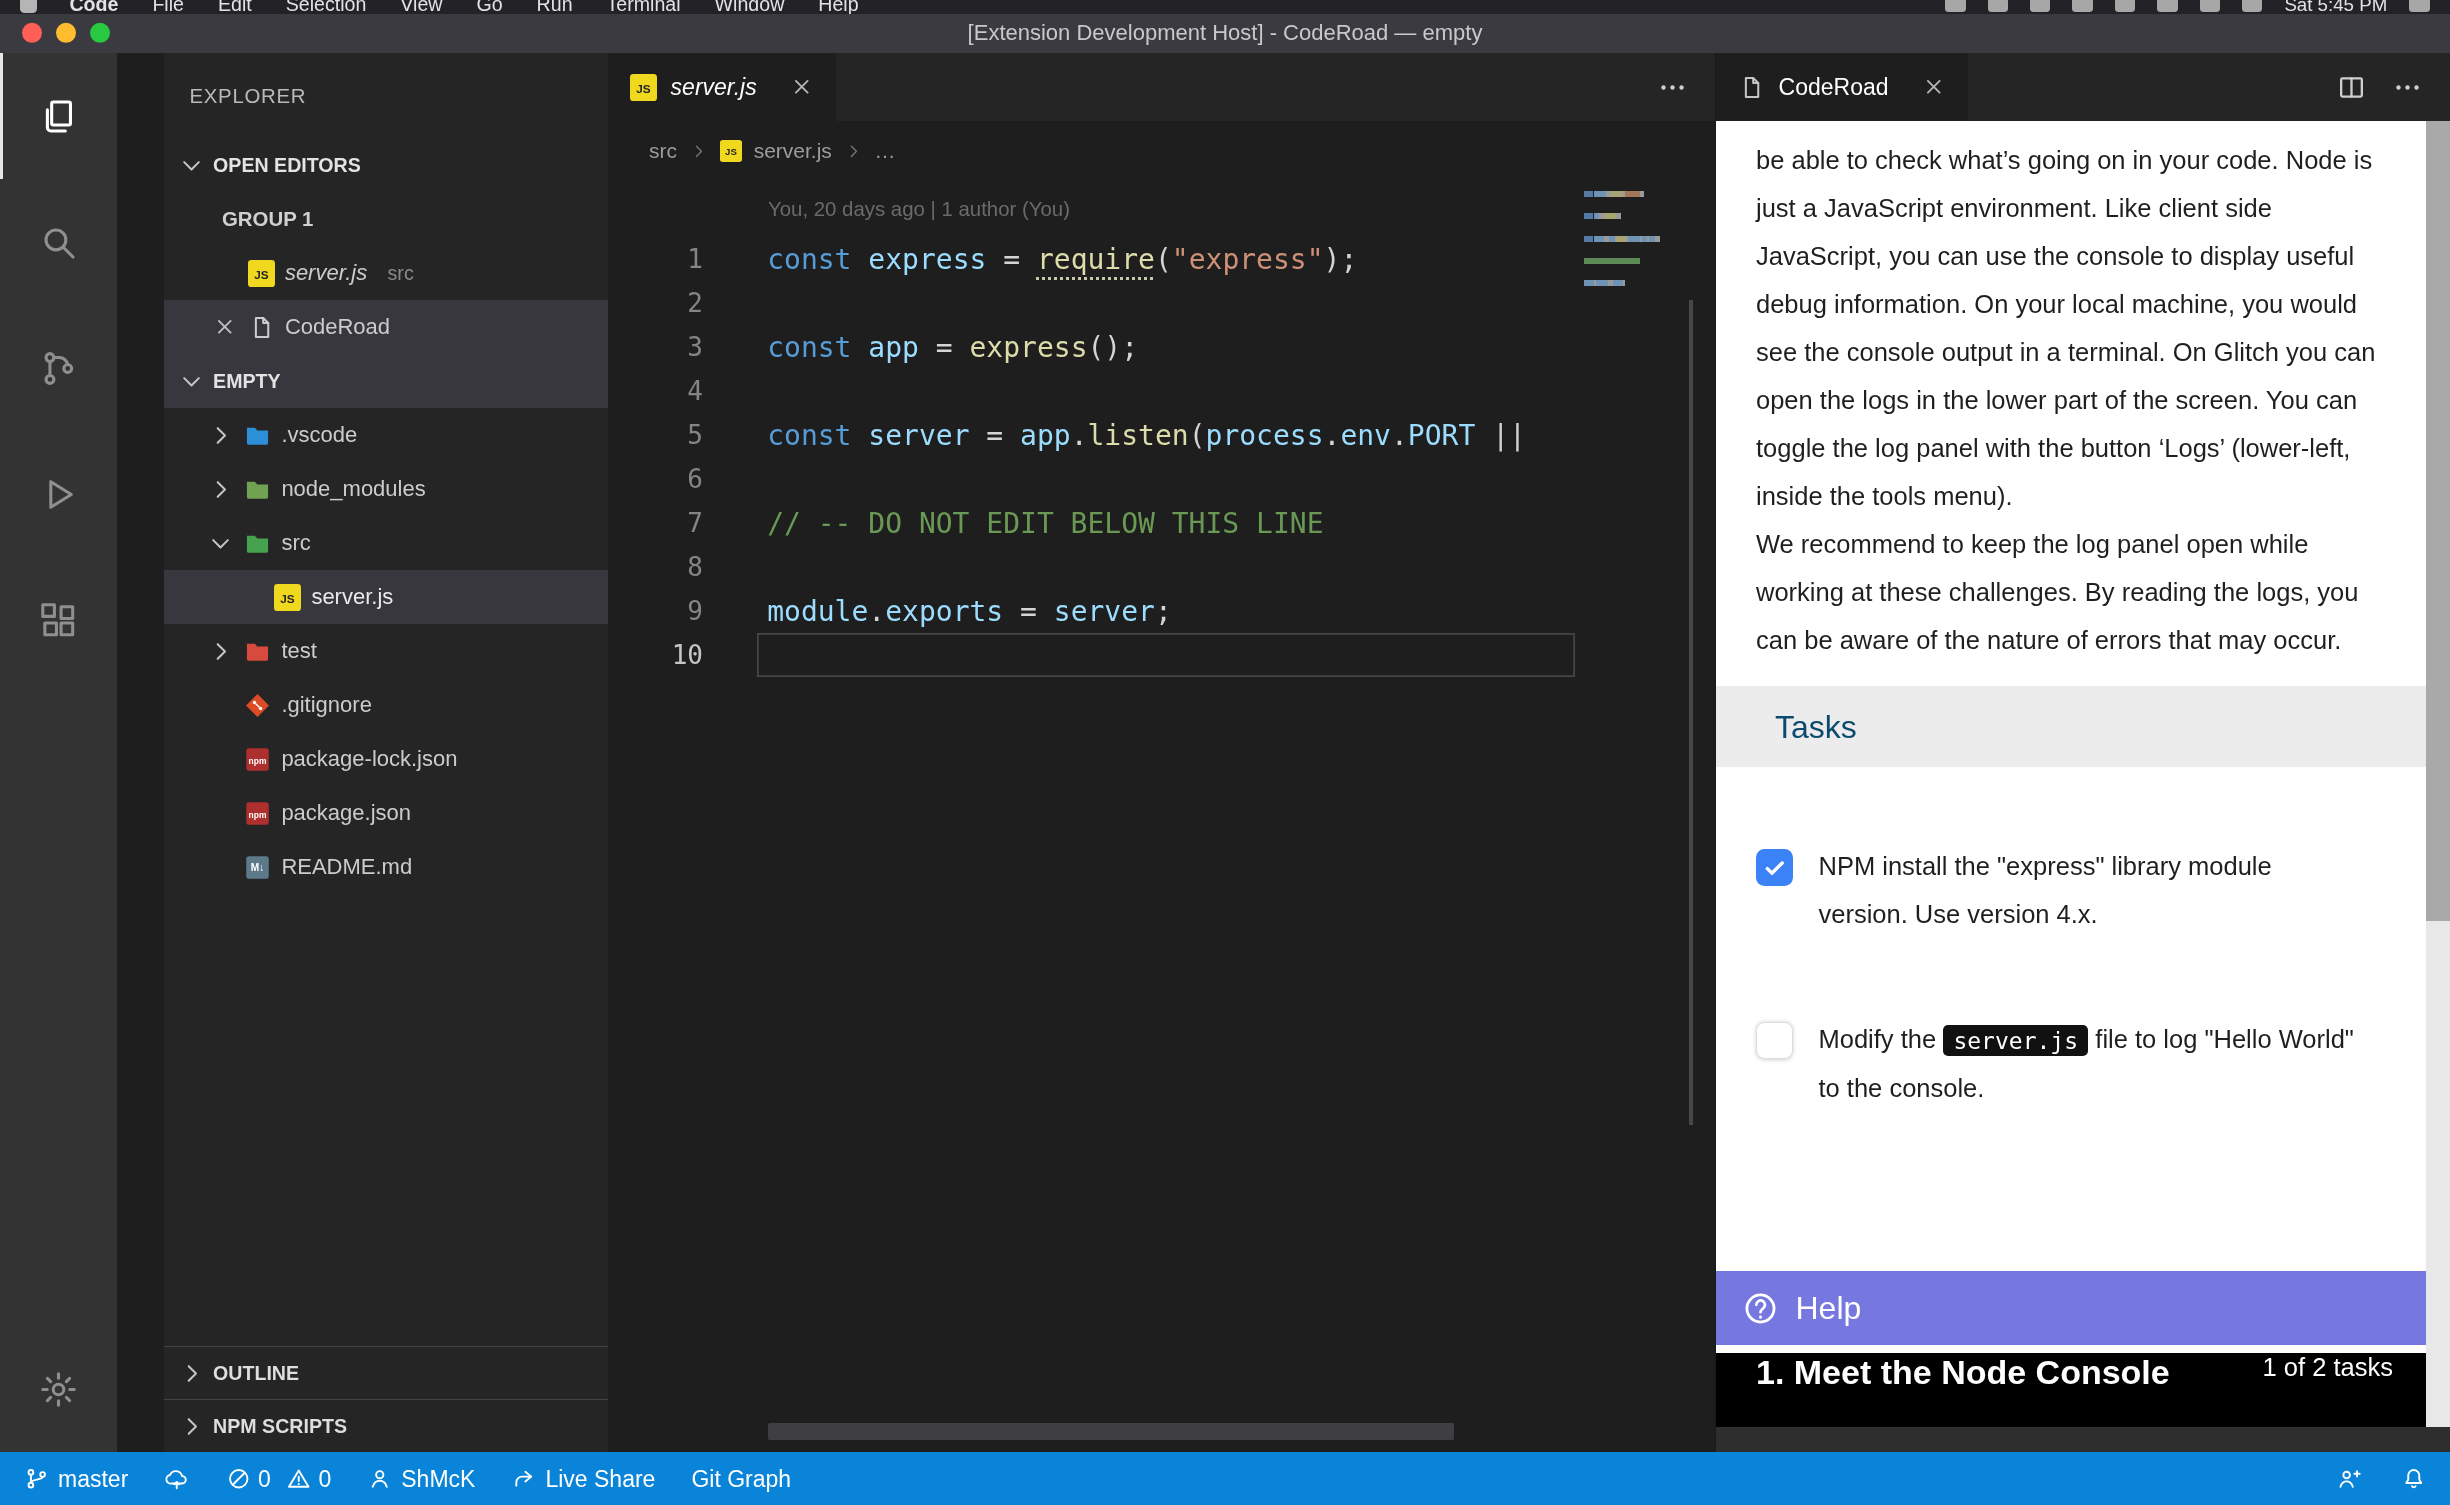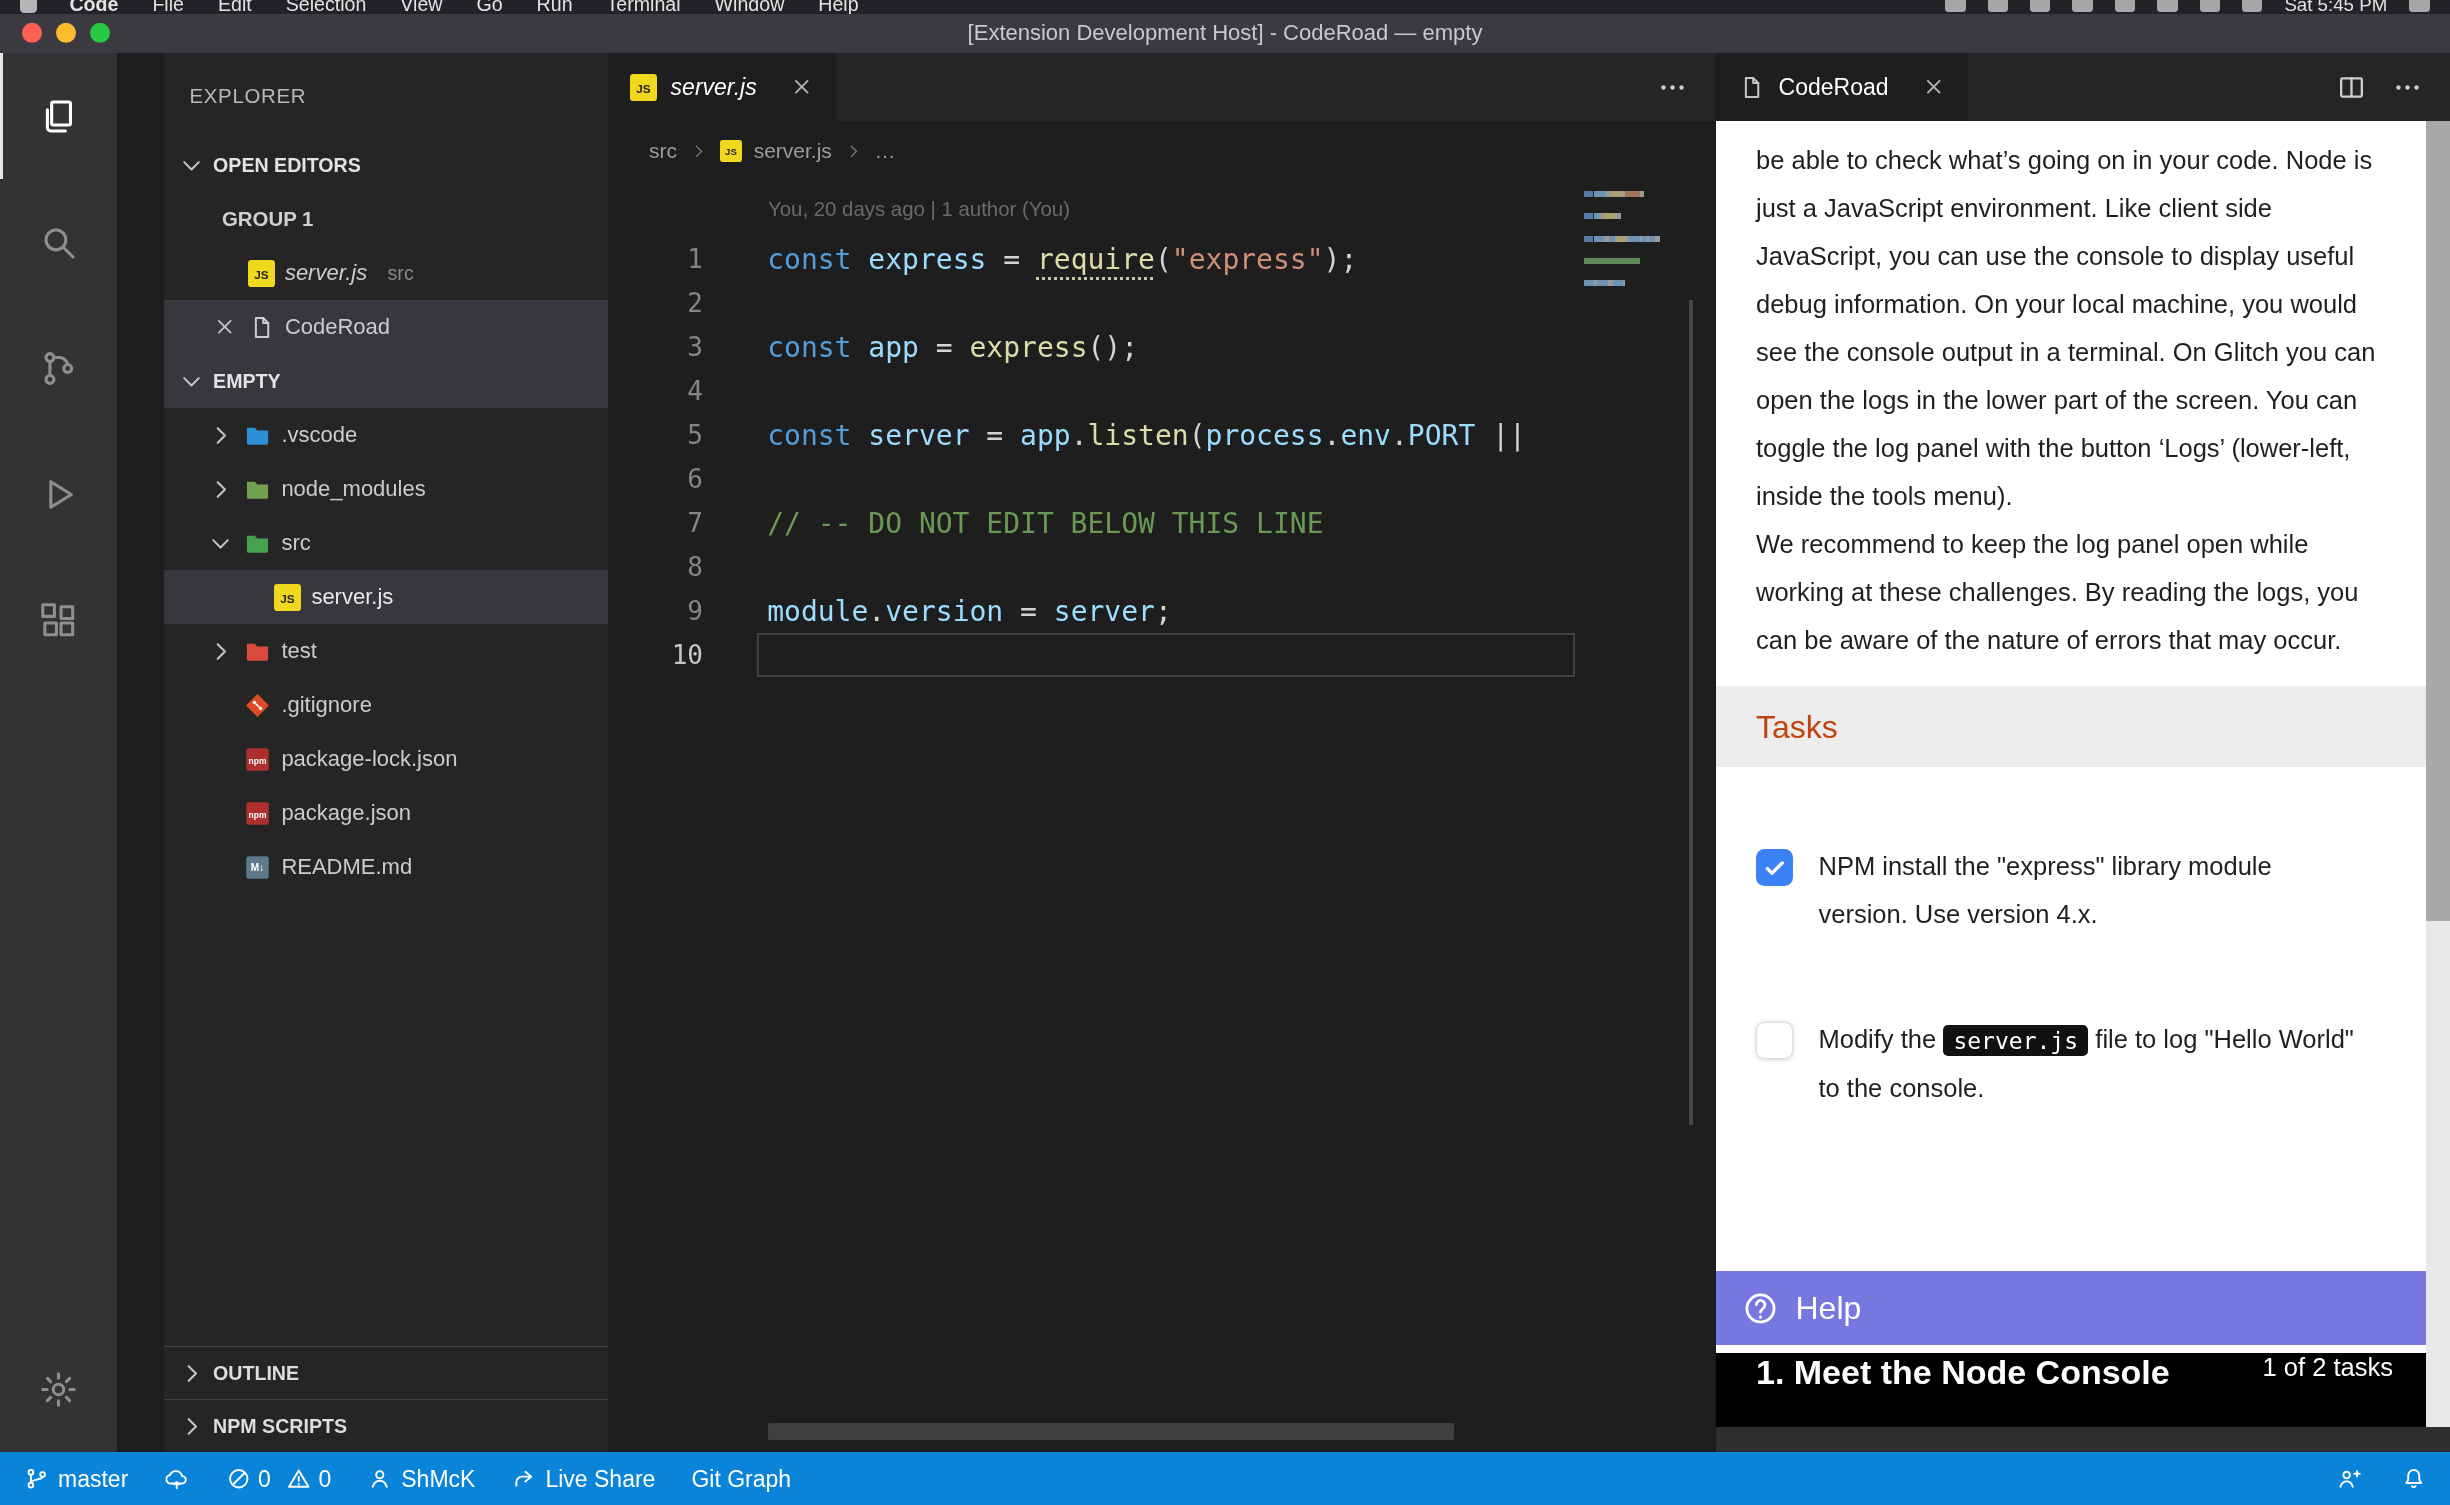--- a/index.html
+++ b/index.html
@@ -92,21 +92,21 @@
   .mm-seg{height:6px;display:inline-block;}
   .vscroll{position:absolute;right:22px;top:119px;width:4.3px;height:825px;background:#46464c;}
   .hscroll{position:absolute;left:160px;bottom:12px;width:686px;height:17px;background:#3f3f41;border-radius:1.7px;}
 
   
   .panelcol{position:absolute;top:0;bottom:0;left:1715px;width:735px;background:#1e1e1e;border-left:0.9px solid #19191a;box-sizing:border-box;}
   .webview{position:absolute;top:68px;left:0;width:711px;bottom:25px;background:#ffffff;color:#1f1f1f;overflow:hidden;}
   .wv-inner{padding:15.3px 31px 0 40px;font-size:25.5px;line-height:48px;}
   .wv-inner p{margin:0;}
   .tasks-h{margin:22px -31px 0 -40px;height:81px;background:#ececec;display:flex;align-items:center;
-    padding-left:40px;font-size:32px;color:#c2410c;}
+    padding-left:59px;font-size:32px;color:#0c4a6e;}
   .task{display:flex;gap:25.5px;align-items:flex-start;}
   .task1{margin-top:75px;}
   .task2{margin-top:77px;}
   .task-text{font-size:25.5px;line-height:48px;max-width:544px;}
   .cb{width:37px;height:37px;border-radius:8.5px;margin-top:6.8px;flex:0 0 auto;display:flex;align-items:center;justify-content:center;cursor:pointer;box-sizing:border-box;}
   .cb.checked{background:var(--check,#3b82f6);}
   .cb.checked .icn{width:25.5px;height:25.5px;}
   .cb.un{background:#fff;border:1.7px solid #dcdcdc;box-shadow:0 0.9px 4.3px rgba(0,0,0,.18);}
   .chip{font-family:"DejaVu Sans Mono","Liberation Mono",monospace;background:#111;color:#fff;
     font-size:23px;padding:2.6px 10.2px;border-radius:5.1px;white-space:nowrap;}
@@ -492,21 +492,21 @@
             <div class="code-line">
               <span class="gutter">7</span>
               <span class="line-content"><span class="tk cm">// -- DO NOT EDIT BELOW THIS LINE</span></span>
             </div>
             <div class="code-line">
               <span class="gutter">8</span>
               <span class="line-content"></span>
             </div>
             <div class="code-line">
               <span class="gutter">9</span>
-              <span class="line-content"><span class="tk vr">module</span><span class="tk pl">.</span><span class="tk vr">version</span><span class="tk pl"> = </span><span class="tk vr">server</span><span class="tk pl">;</span></span>
+              <span class="line-content"><span class="tk vr">module</span><span class="tk pl">.</span><span class="tk vr">exports</span><span class="tk pl"> = </span><span class="tk vr">server</span><span class="tk pl">;</span></span>
             </div>
             <div class="code-line cur">
               <span class="gutter">10</span>
               <span class="line-content"></span>
             </div>
           </div>
         <div class="minimap" id="minimap">
             <div class="mm-line">
               <span class="mm-seg" style="width: 8.5px; background: rgb(86, 122, 163);"></span>
               <span class="mm-seg" style="width: 1.7px; background: transparent;"></span>

